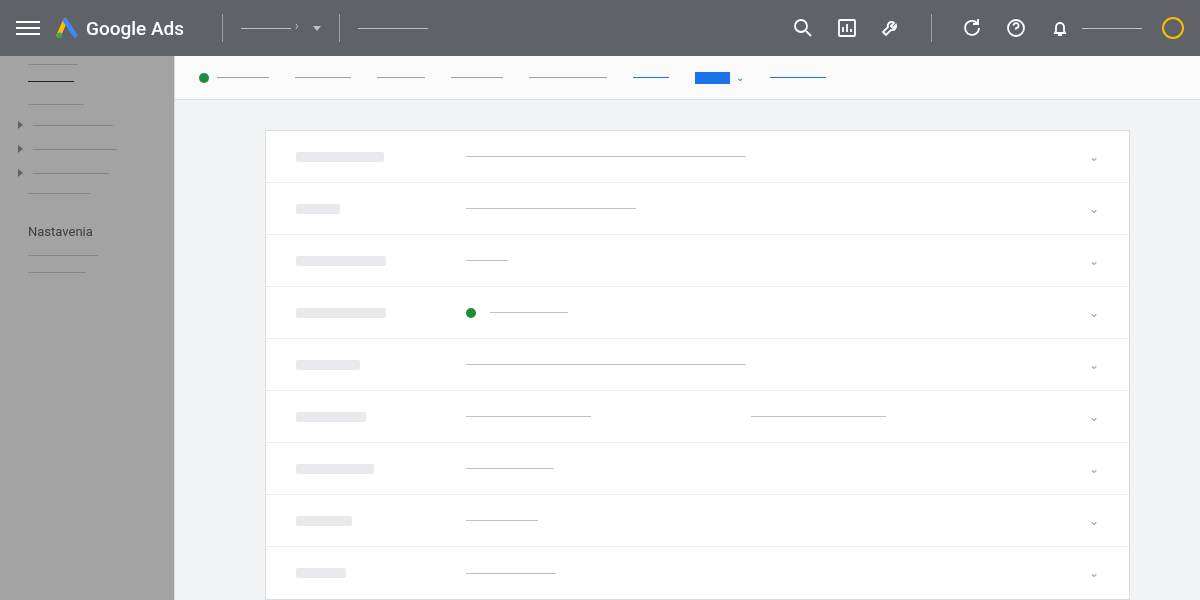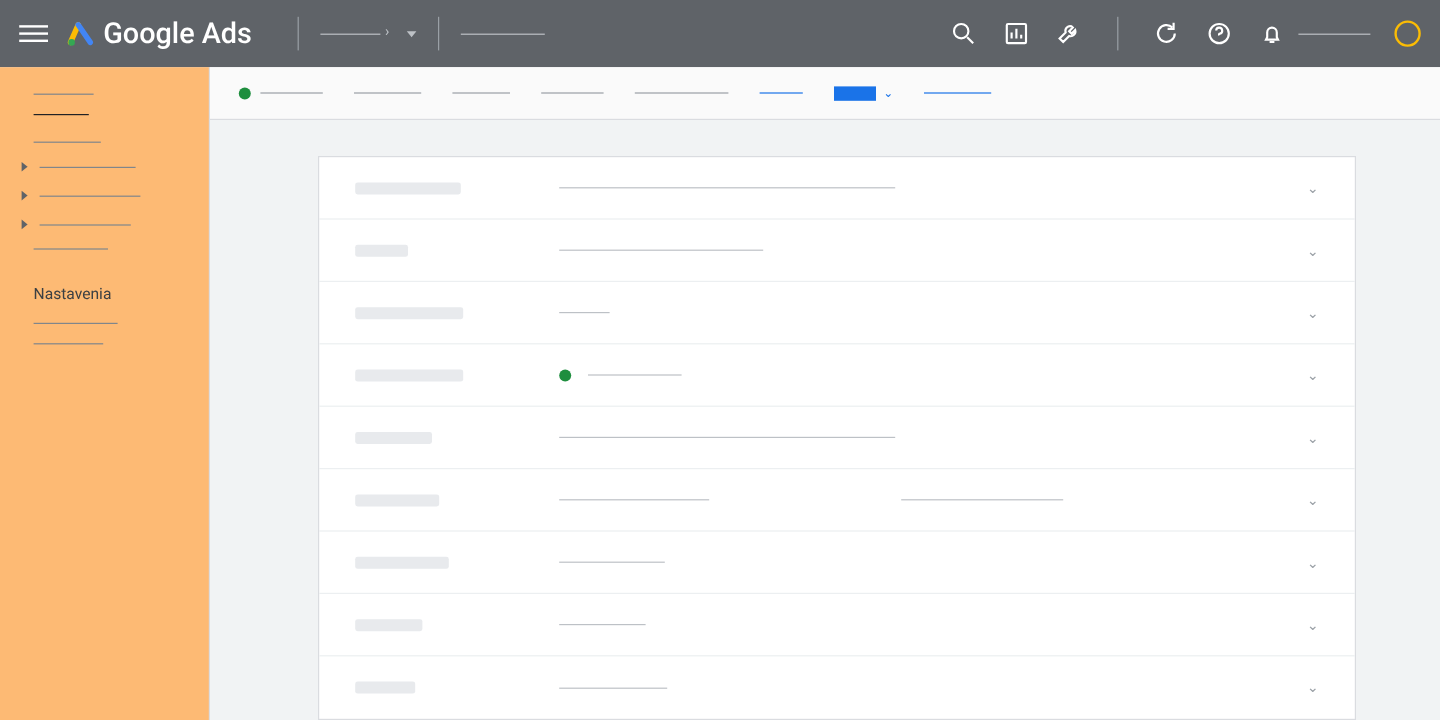--- a/index.html
+++ b/index.html
@@ -2,39 +2,39 @@
 <html><head>
 <meta charset="utf-8">
 <style>
 * { margin: 0; padding: 0; box-sizing: border-box; font-family: Roboto, Arial, sans-serif; }
 body { width: 1200px; height: 600px; overflow: hidden; background: #f1f3f4; }
 
 
 .header { height: 56px; background: #5f6368; display: flex; align-items: center; padding: 0 16px; color: #fff; }
 .hamburger { width: 24px; cursor: pointer; margin-right: 16px; }
 .hamburger div { height: 2px; background: #fff; margin: 4px 0; }
-.logo { display: flex; align-items: center; font-size: 24px; font-weight: 500; margin-right: 20px; }
+.logo { display: flex; align-items: center; font-size: 19px; font-weight: 500; margin-right: 20px; }
 .logo-mark { width: 22px; height: 22px; margin-right: 8px; position: relative; }
 .logo-mark svg { width: 22px; height: 22px; }
 .hdr-divider { width: 1px; height: 28px; background: #9aa0a6; margin: 0 18px; }
 .hdr-crumb { display:flex; align-items:center; }
 .hdr-line { height:1px; background:#bdc1c6; }
 .hdr-line.l1 { width:50px; }
 .hdr-line.l2 { width:50px; }
 .hdr-tri { width:0;height:0;border-left:4px solid transparent;border-right:4px solid transparent;border-top:5px solid #bdc1c6;margin-left:10px; }
 .hdr-chev { margin:0 4px 4px; font-size:12px;color:#bdc1c6; }
 .hdr-spacer { flex:1; }
 .hdr-icon { width:24px; height:24px; margin:0 10px; cursor:pointer; display:flex; align-items:center; justify-content:center; }
 .hdr-icon svg { stroke:#fff; fill:none; stroke-width:1.8; }
 .hdr-acct { width:22px;height:22px;border:2px solid #fbbc04;border-radius:50%;margin-left:12px; }
 .hdr-acct-line { height:1px;background:#bdc1c6;width:60px;margin-right:8px; }
 
 
 .body { display:flex; height:544px; }
-.sidebar { width:175px; background:#fdba74; border-right:1px solid #dadce0; padding-top:14px; }
+.sidebar { width:175px; background:#a3a3a3; border-right:1px solid #dadce0; }
 .sb-item { padding:8px 18px; display:flex; align-items:center; cursor:pointer; font-size:13px; color:#3c4043; }
 .sb-line { height:1px; background:#80868b; }
 .sb-item .sb-line { flex:0 0 auto; }
 .sb-caret { width:0;height:0;border-top:4px solid transparent;border-bottom:4px solid transparent;border-left:5px solid #5f6368;margin-right:10px; }
 
 .main { flex:1; display:flex; flex-direction:column; }
 .tabbar { height:44px; background:#fafafa; border-bottom:1px solid #dadce0; display:flex; align-items:center; padding:0 24px; gap:26px; }
 .tabbar .dot { width:10px;height:10px;background:#1e8e3e;border-radius:50%;margin-right:8px; }
 .tab { display:flex; align-items:center; cursor:pointer; }
 .tab-line { height:1px; background:#9aa0a6; }

